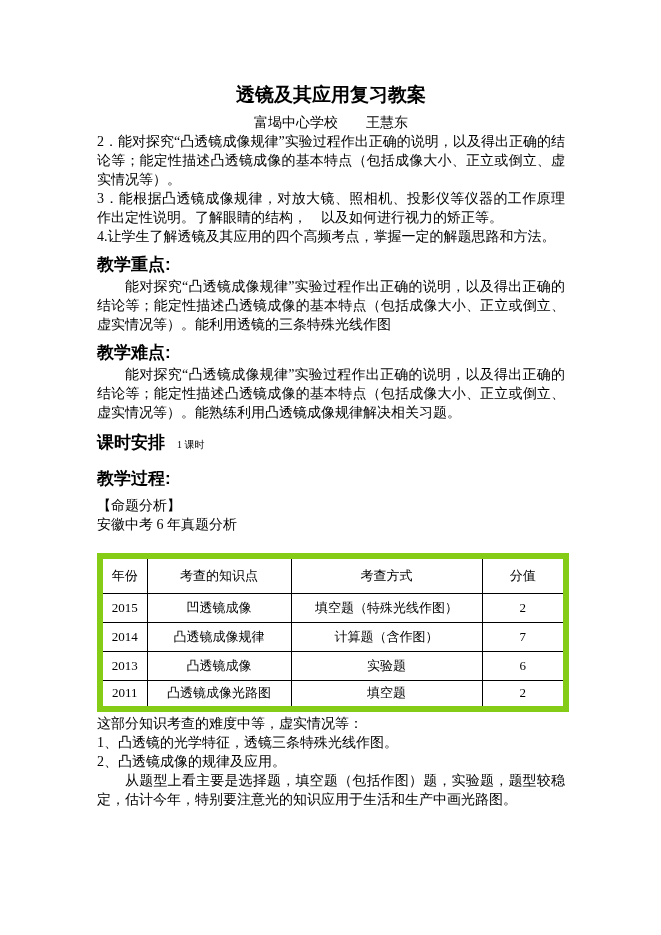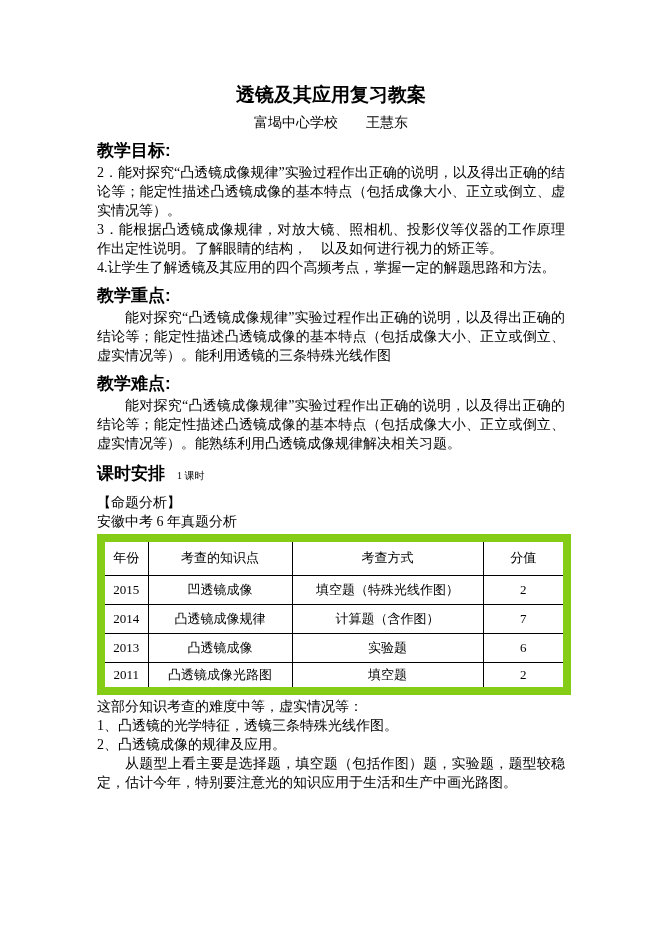--- a/index.html
+++ b/index.html
@@ -35,23 +35,23 @@
     text-align: justify; text-justify: inter-ideograph;
   }
   .indent { text-indent: 2em; }
   .analysis-heading {
     margin-top: 7px; font-size: 14px; font-weight: 400; line-height: 19px;
     font-family: "Liberation Sans", "DejaVu Sans", sans-serif;
   }
   .analysis-sub { font-size: 14px; line-height: 19px; }
 
   table.exam {
-    border-collapse: collapse; margin: 3px 0 2px 0;
+    border-collapse: collapse; margin: 19px 0 2px 0;
     width: 466px; table-layout: fixed;
-    border: 8px solid #84cc16;
+    border: 6px solid #84cc16;
   }
   .exam th, .exam td {
     border: 1px solid #000; padding: 0;
     text-align: center; vertical-align: middle;
     font-size: 13px; font-weight: 400;
     font-family: "Liberation Serif", "DejaVu Serif", serif;
     overflow: hidden; white-space: nowrap;
   }
   .exam thead tr { height: 37px; }
   .exam tbody tr { height: 29px; }
@@ -61,33 +61,33 @@
   .exam col.c-score { width: 84px; }
 </style>
 </head>
 <body>
 
 <div class="page">
 
   <h1 class="doc-title">透镜及其应用复习教案</h1>
   <div class="byline">富堨中心学校　　王慧东</div>
 
-  <h2 class="sec">教学目标:</h2>
   <p class="body-text">2．能对探究“凸透镜成像规律”实验过程作出正确的说明，以及得出正确的结论等；能定性描述凸透镜成像的基本特点（包括成像大小、正立或倒立、虚实情况等）。</p>
   <p class="body-text">3．能根据凸透镜成像规律，对放大镜、照相机、投影仪等仪器的工作原理作出定性说明。了解眼睛的结构，　以及如何进行视力的矫正等。</p>
   <p class="body-text">4.让学生了解透镜及其应用的四个高频考点，掌握一定的解题思路和方法。</p>
 
   <h2 class="sec">教学重点:</h2>
   <p class="body-text indent">能对探究“凸透镜成像规律”实验过程作出正确的说明，以及得出正确的结论等；能定性描述凸透镜成像的基本特点（包括成像大小、正立或倒立、虚实情况等）。能利用透镜的三条特殊光线作图</p>
 
   <h2 class="sec">教学难点:</h2>
   <p class="body-text indent">能对探究“凸透镜成像规律”实验过程作出正确的说明，以及得出正确的结论等；能定性描述凸透镜成像的基本特点（包括成像大小、正立或倒立、虚实情况等）。能熟练利用凸透镜成像规律解决相关习题。</p>
 
   <h2 class="sec sec-schedule"><span>课时安排</span><span class="schedule-value">1 课时</span></h2>
 
+  <h2 class="sec sec-process">教学过程:</h2>
 
   <div class="analysis-heading">【命题分析】</div>
   <div class="analysis-sub">安徽中考 6 年真题分析</div>
 
   <table class="exam">
     <colgroup>
       <col class="c-year">
         <col class="c-topic">
         <col class="c-method">
         <col class="c-score">

